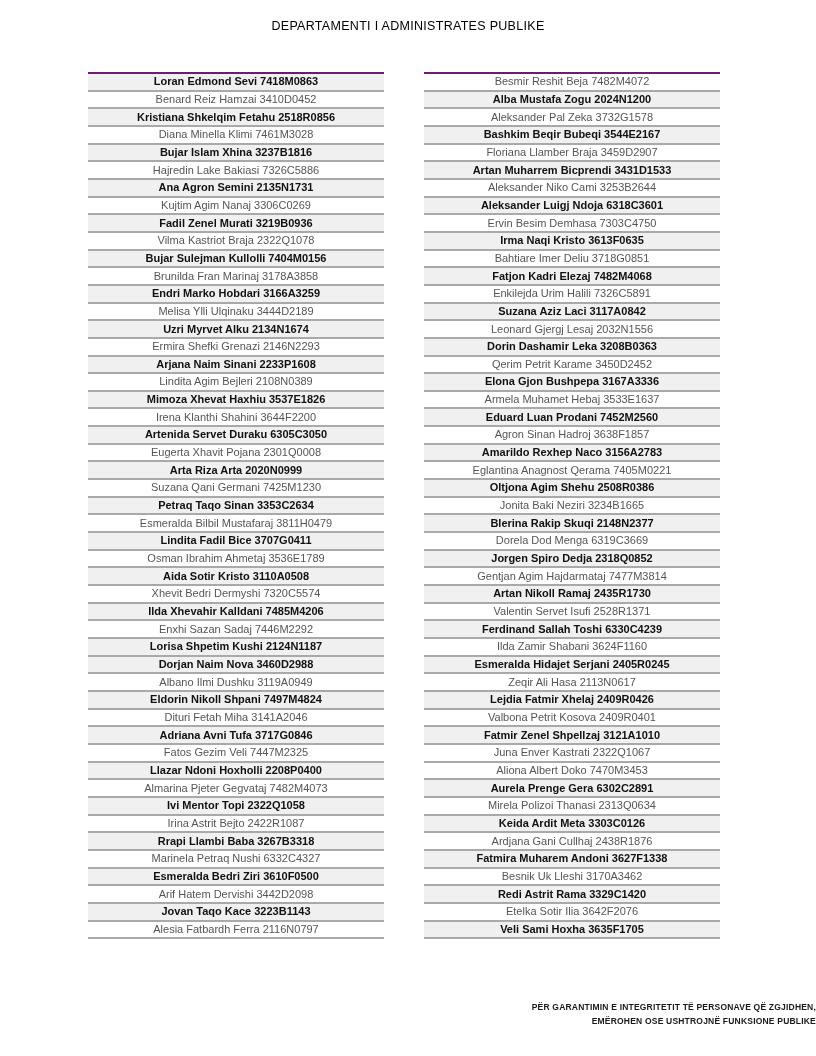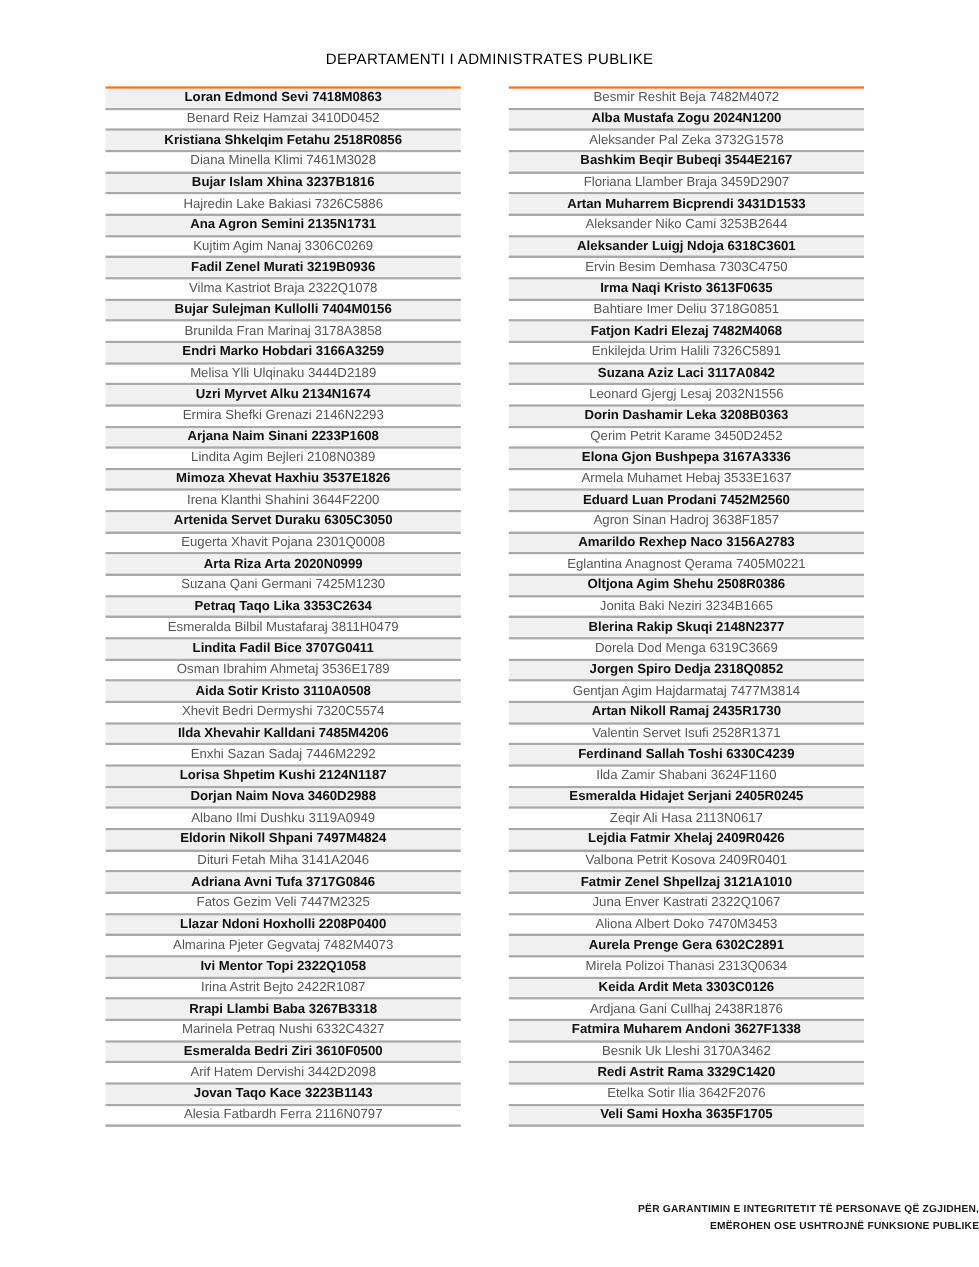--- a/index.html
+++ b/index.html
@@ -6,39 +6,39 @@
   .page {
     position: relative;
     width: 816px;
     height: 1056px;
     background: #ffffff;
     font-family: "Liberation Sans", sans-serif;
     overflow: hidden;
   }
   .doc-title {
     position: absolute;
-    top: 42px;
+    top: 19px;
     left: 0;
     width: 100%;
     text-align: center;
     font-size: 12.5px;
     font-weight: 400;
     letter-spacing: 0.3px;
     color: #000000;
   }
   .lists {
     position: absolute;
     top: 72px;
     left: 88px;
     display: flex;
     gap: 40px;
   }
   .name-column {
     width: 296px;
-    border-top: 2px solid #f97316;
+    border-top: 2px solid #701a75;
   }
   .row {
     box-sizing: border-box;
     height: 17.66px;
     border-bottom: 2px solid #a9a9a9;
     display: flex;
     align-items: center;
     justify-content: center;
     font-size: 11px;
     line-height: 15px;
@@ -94,21 +94,21 @@
         <div class="row shaded">Uzri Myrvet Alku 2134N1674</div>
         <div class="row plain">Ermira Shefki Grenazi 2146N2293</div>
         <div class="row shaded">Arjana Naim Sinani 2233P1608</div>
         <div class="row plain">Lindita Agim Bejleri 2108N0389</div>
         <div class="row shaded">Mimoza Xhevat Haxhiu 3537E1826</div>
         <div class="row plain">Irena Klanthi Shahini 3644F2200</div>
         <div class="row shaded">Artenida Servet Duraku 6305C3050</div>
         <div class="row plain">Eugerta Xhavit Pojana 2301Q0008</div>
         <div class="row shaded">Arta Riza Arta 2020N0999</div>
         <div class="row plain">Suzana Qani Germani 7425M1230</div>
-        <div class="row shaded">Petraq Taqo Lika 3353C2634</div>
+        <div class="row shaded">Petraq Taqo Sinan 3353C2634</div>
         <div class="row plain">Esmeralda Bilbil Mustafaraj 3811H0479</div>
         <div class="row shaded">Lindita Fadil Bice 3707G0411</div>
         <div class="row plain">Osman Ibrahim Ahmetaj 3536E1789</div>
         <div class="row shaded">Aida Sotir Kristo 3110A0508</div>
         <div class="row plain">Xhevit Bedri Dermyshi 7320C5574</div>
         <div class="row shaded">Ilda Xhevahir Kalldani 7485M4206</div>
         <div class="row plain">Enxhi Sazan Sadaj 7446M2292</div>
         <div class="row shaded">Lorisa Shpetim Kushi 2124N1187</div>
         <div class="row shaded">Dorjan Naim Nova 3460D2988</div>
         <div class="row plain">Albano Ilmi Dushku 3119A0949</div>

